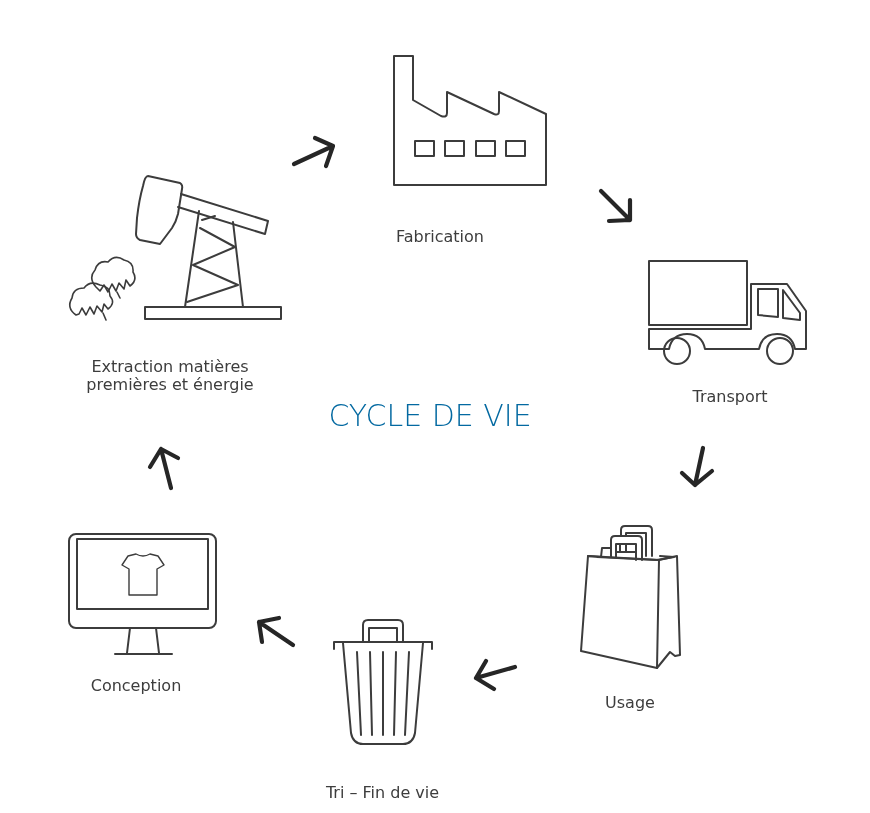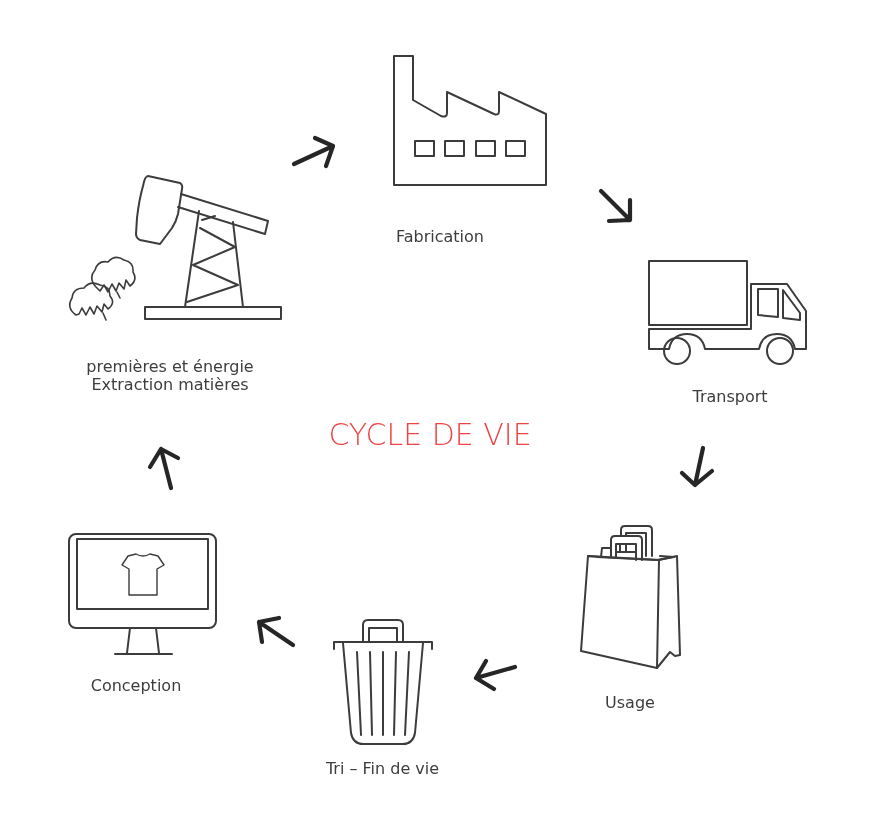--- a/index.html
+++ b/index.html
@@ -1,19 +1,19 @@
 <!DOCTYPE html>
 <html><head>
 <meta charset="utf-8">
 <style>
   html, body { margin:0; padding:0; background:#ffffff; }
   #stage { position:relative; width:870px; height:813px; background:#ffffff; overflow:hidden; }
   svg#art { position:absolute; left:0; top:0; }
   .lbl { position:absolute; font-family:"DejaVu Sans", sans-serif; font-size:16px; color:#3d3d3d; text-align:center; line-height:18px; white-space:nowrap; }
-  #title { position:absolute; left:300px; top:398px; width:260px; text-align:center; font-family:"DejaVu Sans", sans-serif; font-weight:300; font-size:30px; letter-spacing:0px; color:#ef4444;margin-top:19px; }
+  #title { position:absolute; left:300px; top:398px; width:260px; text-align:center; font-family:"DejaVu Sans", sans-serif; font-weight:300; font-size:30px; letter-spacing:0px; color:#0369a1; }
   .ic { fill:none; stroke:#3c3c3c; stroke-width:2; stroke-linejoin:round; stroke-linecap:round; }
   .arr { fill:none; stroke:#262626; stroke-width:4.2; stroke-linecap:round; stroke-linejoin:round; }
 </style>
 </head>
 <body>
 
 <div id="stage">
   <svg id="art" width="870" height="813" viewBox="0 0 870 813">
 
     <g class="ic">
@@ -90,20 +90,20 @@
     </g>
     <g>
       <path class="arr" d="M171,488 L161,449 M150,467 L161,449 L178,458"></path>
     </g>
   </svg>
 
   <div id="title">CYCLE DE VIE</div>
 
   <div class="lbl" style="left:370px; top:228px; width:140px;">Fabrication</div>
   <div class="lbl" style="left:60px; top:358px; width:220px;">
+    <div>Extraction matières</div>
     <div>premières et énergie</div>
-    <div>Extraction matières</div>
   </div>
   <div class="lbl" style="left:670px; top:388px; width:120px;">Transport</div>
   <div class="lbl" style="left:580px; top:694px; width:100px;">Usage</div>
-  <div class="lbl" style="left:305px; top:760px; width:155px;">Tri – Fin de vie</div>
+  <div class="lbl" style="left:305px; top:784px; width:155px;">Tri – Fin de vie</div>
   <div class="lbl" style="left:71px; top:677px; width:130px;">Conception</div>
 </div>
 
 </body></html>

